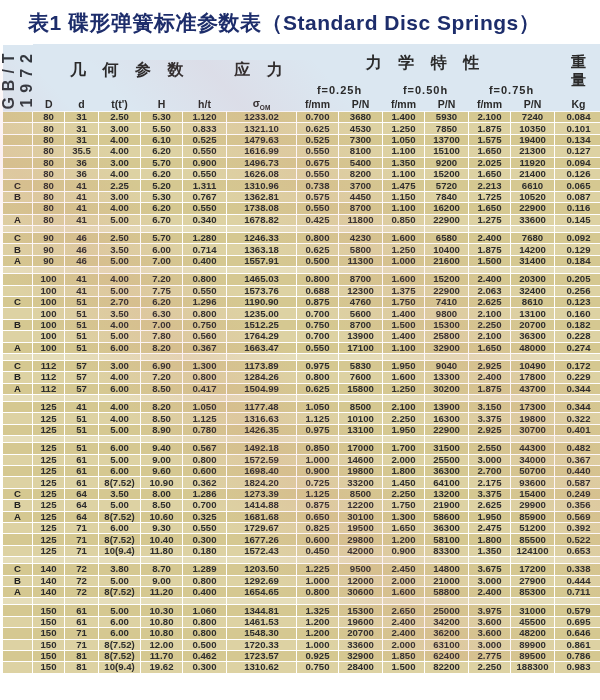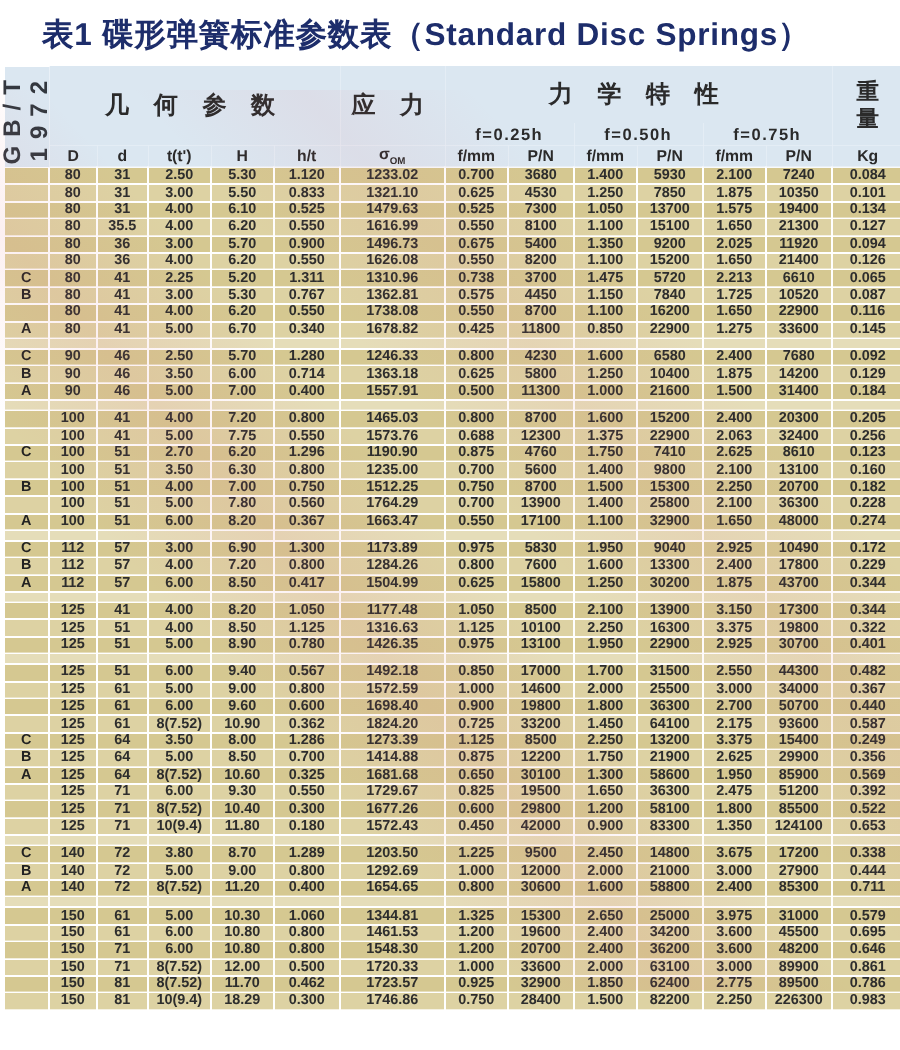--- a/index.html
+++ b/index.html
@@ -920,27 +920,27 @@
         <td>62400</td>
         <td>2.775</td>
         <td>89500</td>
         <td>0.786</td>
       </tr>
       <tr class="even">
         <td class="lbl"></td>
         <td>150</td>
         <td>81</td>
         <td>10(9.4)</td>
-        <td>18.29</td>
+        <td>19.62</td>
         <td>0.300</td>
-        <td>1746.86</td>
+        <td>1310.62</td>
         <td>0.750</td>
         <td>28400</td>
         <td>1.500</td>
         <td>82200</td>
         <td>2.250</td>
-        <td>226300</td>
+        <td>188300</td>
         <td>0.983</td>
       </tr>
     </tbody>
 </table>
 
 <div class="watermark"></div>
 
 </body></html>

